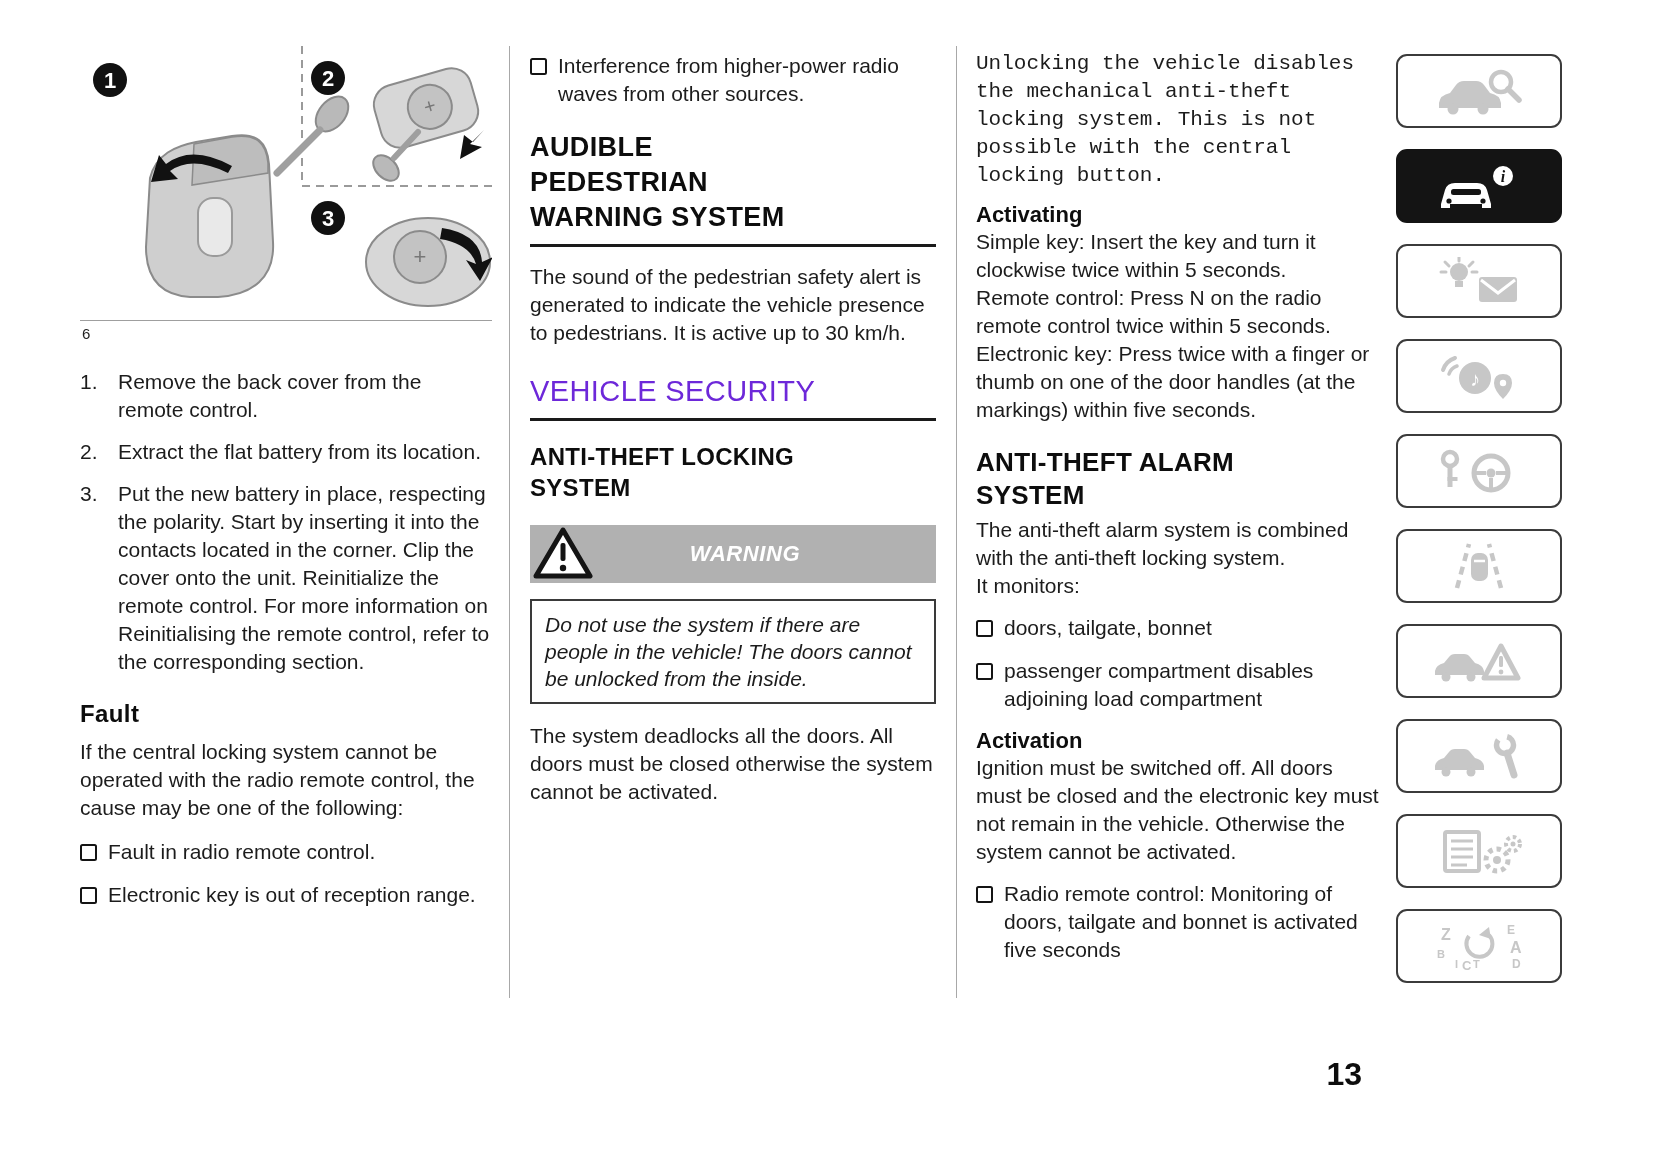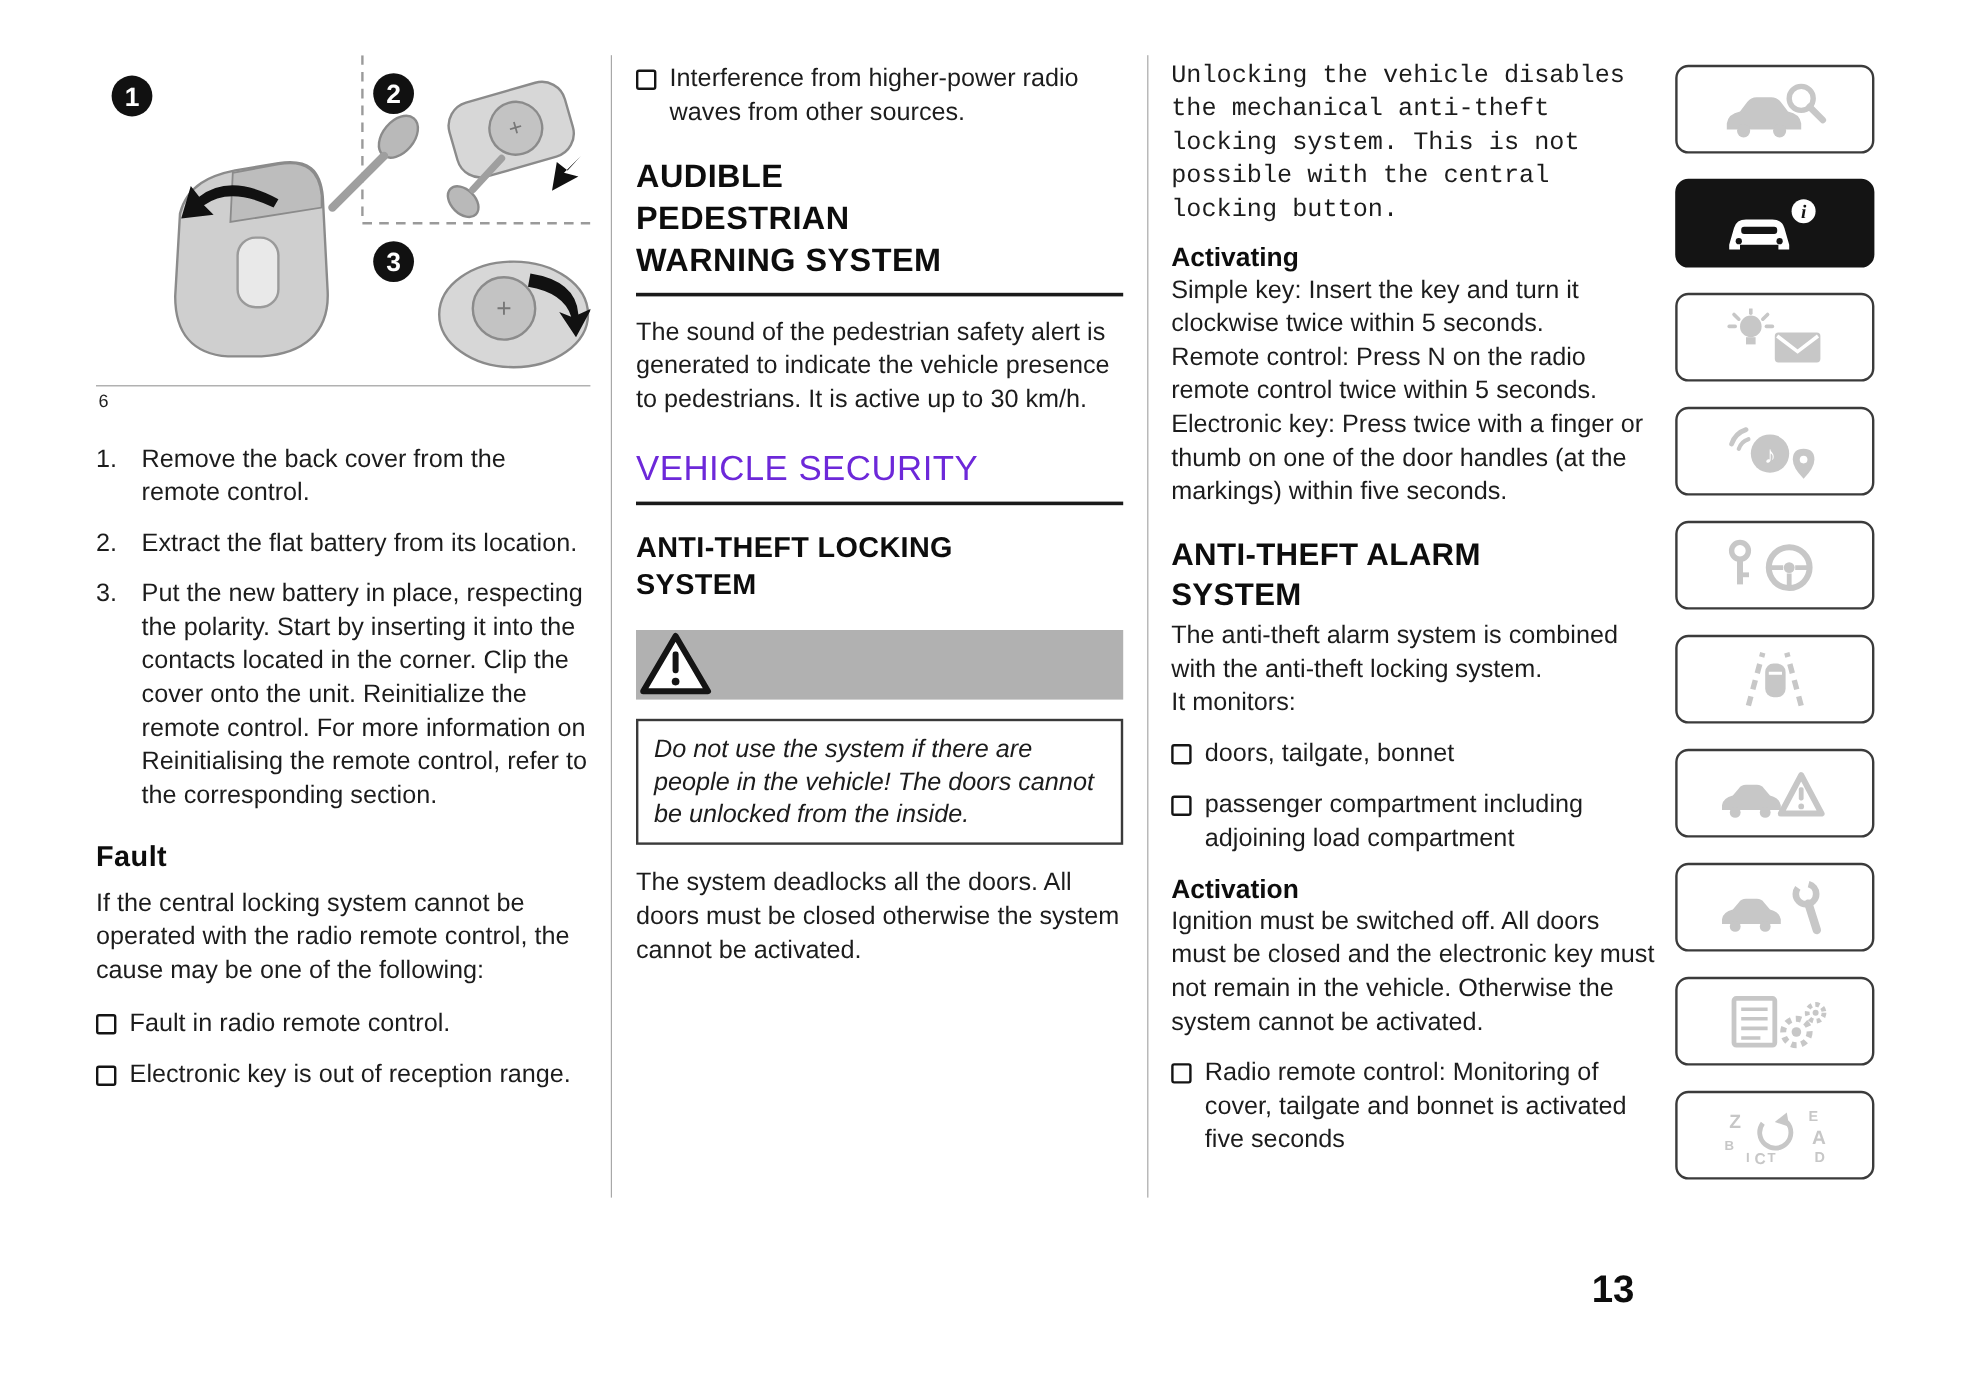--- a/index.html
+++ b/index.html
@@ -150,20 +150,21 @@
 
   <div class="h-sub pre">ANTI-THEFT LOCKING
 SYSTEM</div>
 
   <div class="warnbox">
     <svg class="warn-tri" width="62" height="56" viewBox="0 0 62 56">
       <path d="M31,4 L58,50 H4 Z" fill="#ffffff" stroke="#141414" stroke-width="5" stroke-linejoin="round"></path>
       <rect x="28.5" y="17" width="5" height="18" rx="2" fill="#141414"></rect>
       <circle cx="31" cy="42" r="3.2" fill="#141414"></circle>
     </svg>
+    <div class="warn-label">WARNING</div>
   </div>
 
   <div class="notebox">Do not use the system if there are people in the vehicle! The doors cannot be unlocked from the inside.</div>
 
   <div class="body-text para" style="margin-top:18px;">The system deadlocks all the doors. All doors must be closed otherwise the system cannot be activated.</div>
 </div>
 
 <div class="vdivider vd2"></div>
 
 <div class="col col-right">
@@ -180,31 +181,31 @@
   <div class="body-text pre" style="margin-top:4px;">The anti-theft alarm system is combined with the anti-theft locking system.
 It monitors:</div>
 
   <div class="bullets body-text" style="margin-top:14px;">
     <div class="bullet">
       <span class="sq"></span>
       <span class="txt">doors, tailgate, bonnet</span>
     </div>
     <div class="bullet">
       <span class="sq"></span>
-      <span class="txt">passenger compartment including adjoining load compartment</span>
+      <span class="txt">passenger compartment disables adjoining load compartment</span>
     </div>
   </div>
 
   <div class="h-inline" style="margin-top:6px;">Activation</div>
   <div class="body-text">Ignition must be switched off. All doors must be closed and the electronic key must not remain in the vehicle. Otherwise the system cannot be activated.</div>
 
   <div class="bullets body-text" style="margin-top:14px;">
     <div class="bullet">
       <span class="sq"></span>
-      <span class="txt">Radio remote control: Monitoring of cover, tailgate and bonnet is activated five seconds</span>
+      <span class="txt">Radio remote control: Monitoring of doors, tailgate and bonnet is activated five seconds</span>
     </div>
   </div>
 </div>
 
 <div class="sidebar">
 
   <div class="tab">
     <svg width="92" height="48" viewBox="0 0 92 48">
       <path d="M6,36 q1,-8 11,-10 l6,-8 q3,-4 8,-4 h12 q5,0 8,4 l6,8 q10,2 11,10 v5 h-62 z" fill="#c7c7c7"></path>
       <circle cx="20" cy="42" r="5.5" fill="#c7c7c7"></circle>

